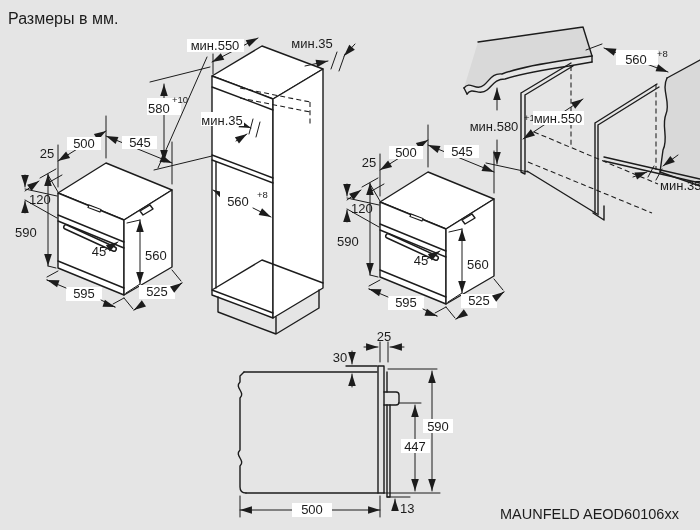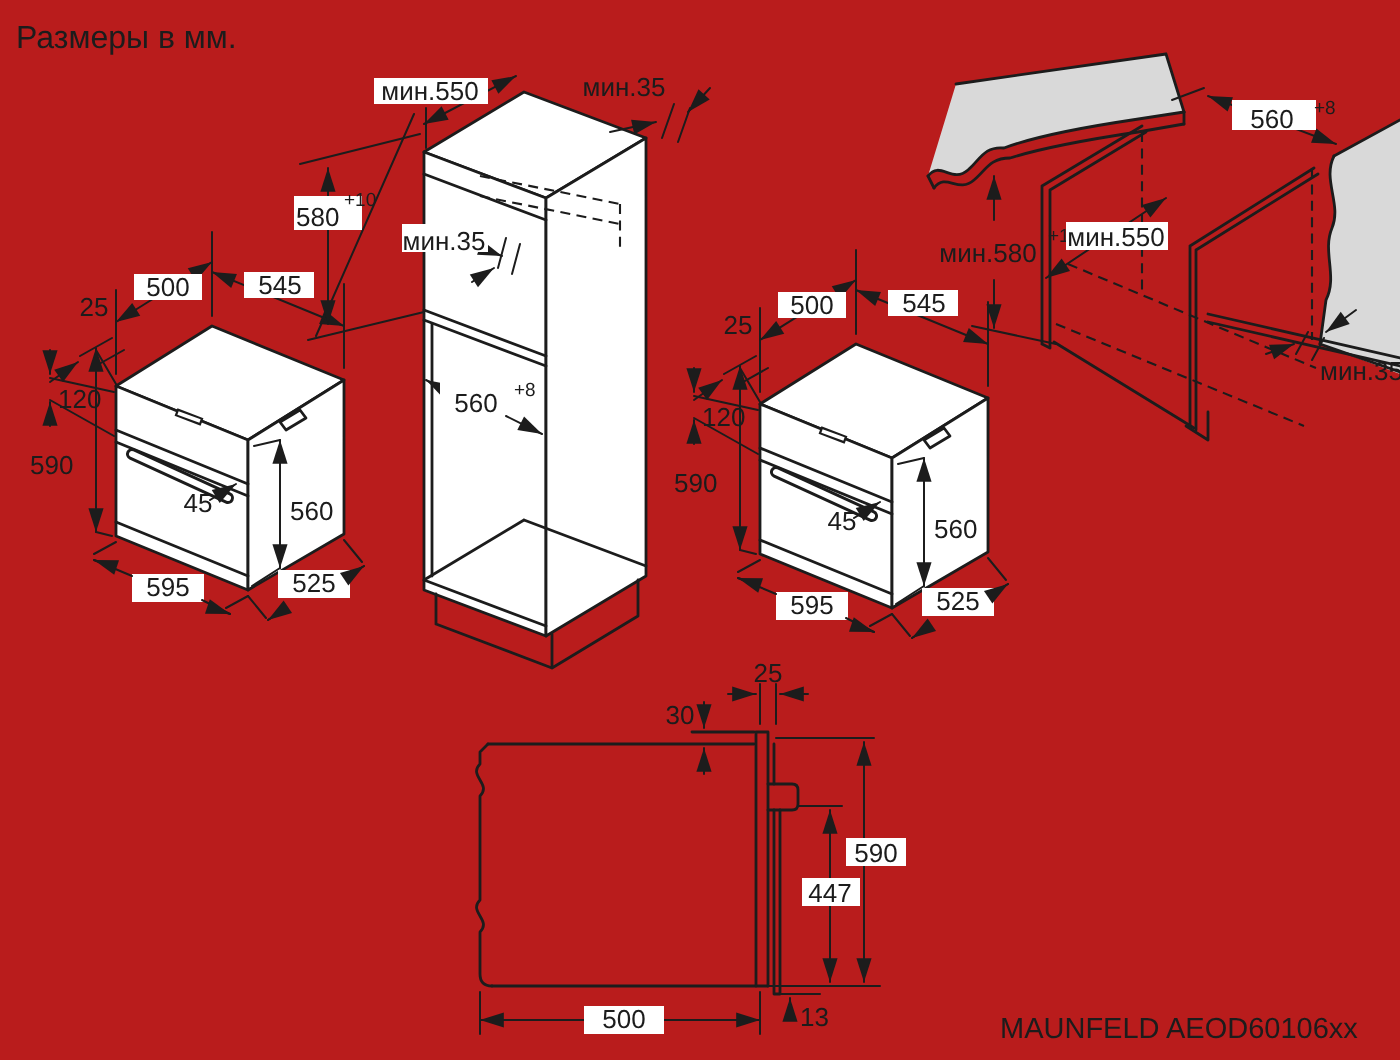--- a/index.html
+++ b/index.html
@@ -1,16 +1,16 @@
 <!DOCTYPE html>
 <html><head>
 <meta charset="utf-8">
 <style>
   html,body{margin:0;padding:0;background:#fff;}
-  #stage{position:relative;width:700px;height:530px;background:#b91c1c;overflow:hidden;
+  #stage{position:relative;width:700px;height:530px;background:#e5e5e5;overflow:hidden;
          font-family:"Liberation Sans", sans-serif;}
   svg{position:absolute;left:0;top:0;}
   svg text{fill:#1c1c1c;font-family:"Liberation Sans", sans-serif;font-size:13px;}
   svg text.sup{font-size:9.5px;}
   svg text.title{font-size:16px;}
   svg text.model{font-size:14.5px;}
   .geo{fill:none;stroke:#1c1c1c;stroke-width:1.4;stroke-linejoin:round;stroke-linecap:round;}
   .geoW{fill:#ffffff;stroke:#1c1c1c;stroke-width:1.4;stroke-linejoin:round;}
   .dim{fill:none;stroke:#1c1c1c;stroke-width:1;stroke-linecap:round;}
   .dsh{fill:none;stroke:#1c1c1c;stroke-width:1.05;stroke-dasharray:5 3.2;}

